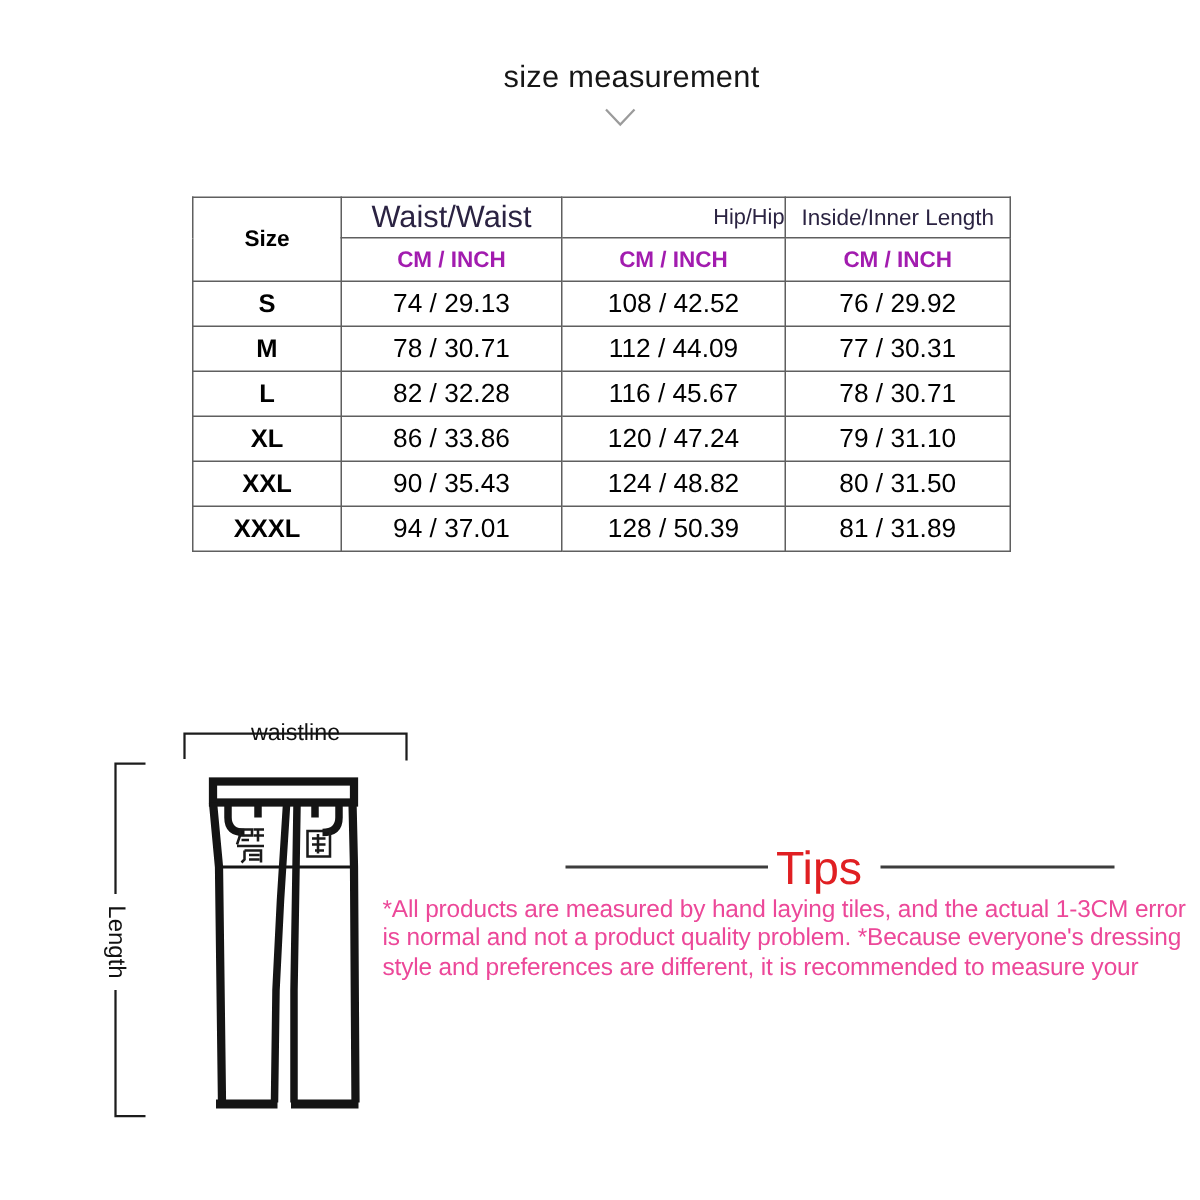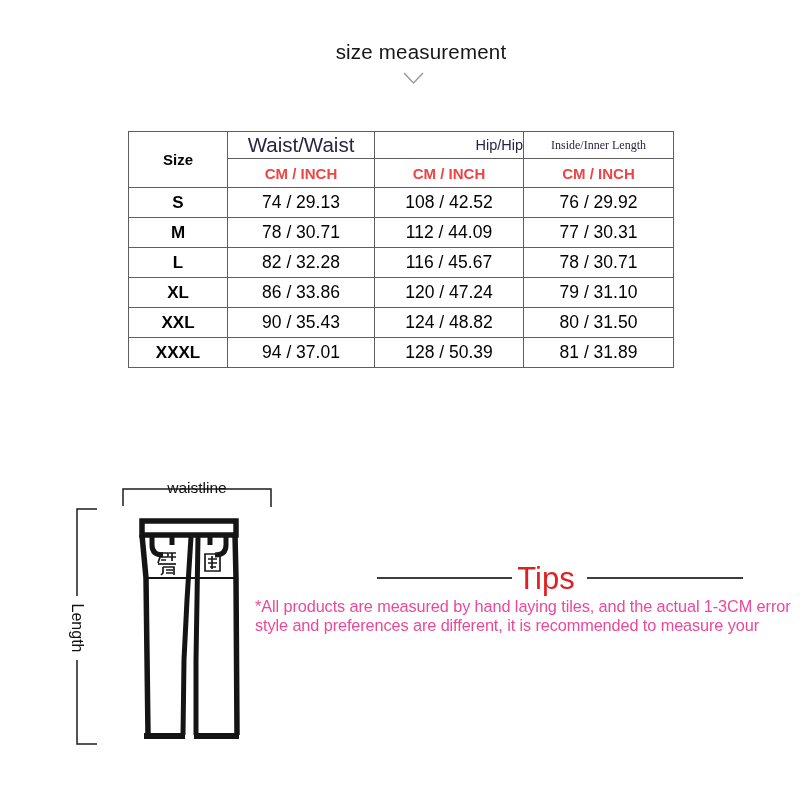--- a/index.html
+++ b/index.html
@@ -17,22 +17,22 @@
   table.size{
     position:absolute;left:128px;top:131px;border-collapse:collapse;table-layout:fixed;
   }
   table.size td{
     border:1px solid #5f5f5f;text-align:center;vertical-align:middle;padding:0;overflow:visible;
   }
   .corner{font-weight:bold;font-size:15px;color:#000;}
   .colh{color:#2b2342;}
   .colh.waist{font-size:20.5px;}
   .colh.hip{font-size:14.5px;text-align:right;}
-  .colh.inside{font-size:12px;white-space:nowrap;font-family:Liberation Serif, serif;}
-  .sub{font-size:15px;font-weight:bold;color:#ef4444;white-space:nowrap;}
+  .colh.inside{font-size:15px;white-space:nowrap;}
+  .sub{font-size:15px;font-weight:bold;color:#a21caf;white-space:nowrap;}
   .sizecell{font-size:17px;font-weight:bold;color:#000;}
   .val{font-size:17.5px;font-weight:normal;color:#000;white-space:nowrap;}
   
   .diagram{position:absolute;left:55px;top:470px;}
   .dimtext{font-family:"Liberation Sans","DejaVu Sans",sans-serif;font-size:15.5px;fill:#111;}
   
   .tips-divider{position:absolute;top:577px;height:1.5px;background:#3d3d3d;}
   .tips-divider.left{left:377px;width:135px;}
   .tips-divider.right{left:587px;width:156px;}
   .tips-title{
@@ -144,16 +144,17 @@
       <path d="M208,559 h9 M208,563 h9 M212,556 v13 M210,567 h6"></path>
     </g>
   </svg>
 
   <div class="tips-divider left"></div>
   <div class="tips-divider right"></div>
   <div class="tips-title">Tips</div>
 
   <div class="tips-text">
     <div class="tline">*All products are measured by hand laying tiles, and the actual 1-3CM error</div>
+    <div class="tline">is normal and not a product quality problem. *Because everyone's dressing</div>
     <div class="tline">style and preferences are different, it is recommended to measure your</div>
   </div>
 
 </div>
 
 </body></html>

